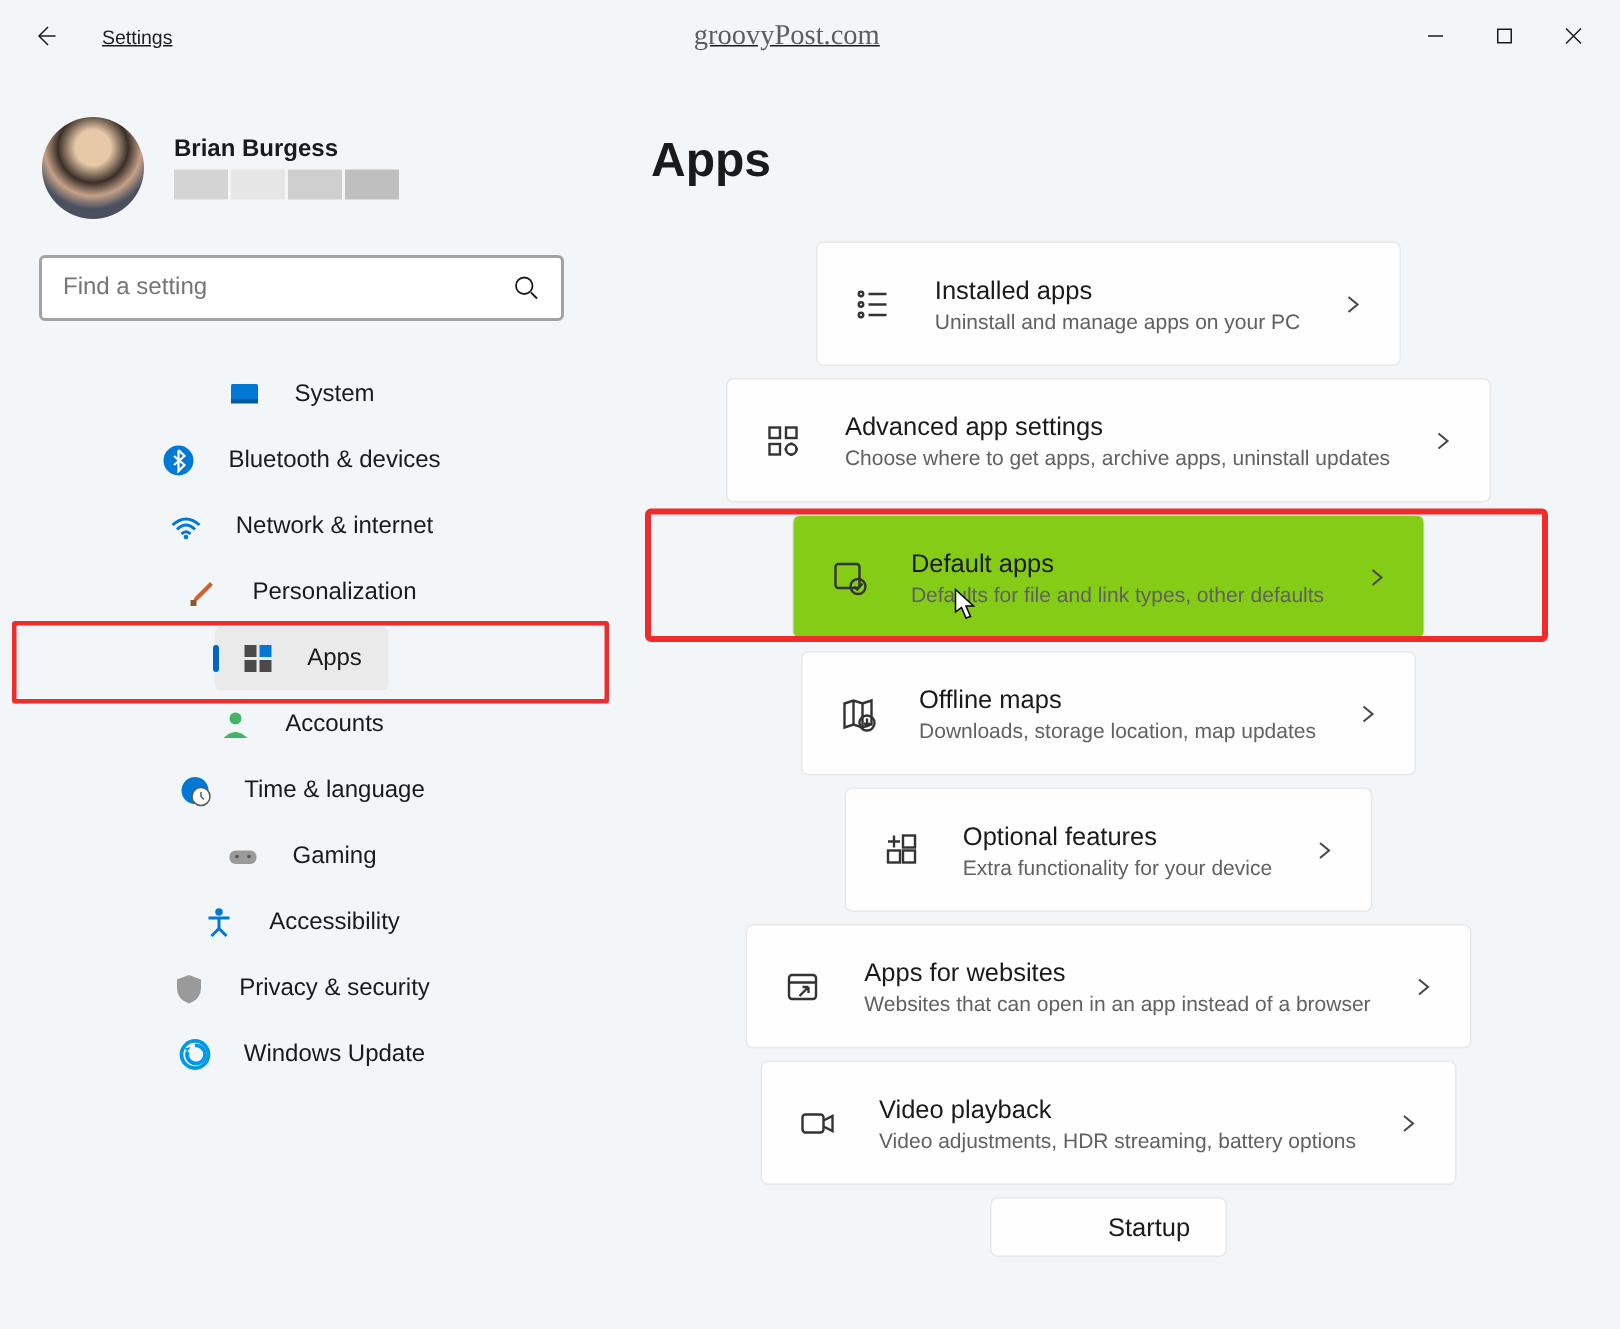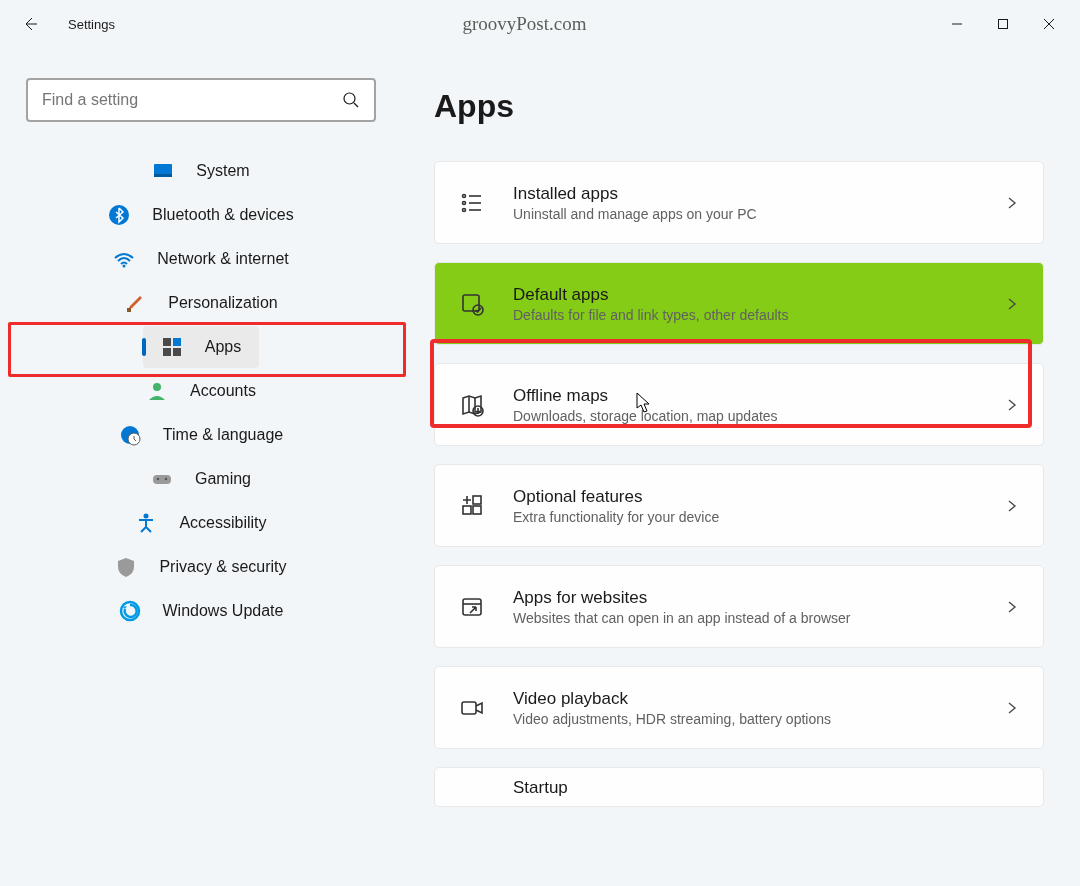--- a/index.html
+++ b/index.html
@@ -11,20 +11,21 @@
     overflow: hidden;
     color: #1a1a1a;
     position: relative;
   }
   .titlebar {
     height: 48px;
     display: flex;
     align-items: center;
     justify-content: space-between;
     padding: 0 8px 0 20px;
+    text-decoration: underline;
   }
   .titlebar-left { display: flex; align-items: center; gap: 28px; }
   .back-btn { width: 20px; height: 20px; display: flex; align-items:center; justify-content:center; cursor: pointer; }
   .window-title { font-size: 13px; color: #202020; }
   .watermark { font-family: Georgia, serif; font-size: 19px; color: #5a5f5a; }
   .win-btns { display: flex; gap: 0; }
   .win-btn { width: 46px; height: 32px; display:flex; align-items:center; justify-content:center; cursor:pointer; }
   .content { display: flex; height: calc(100% - 48px); }
   .sidebar { width: 398px; padding: 30px 14px 0 18px; position: relative; }
   .profile { display: flex; align-items: center; gap: 20px; padding: 0 10px 24px 10px; }
@@ -54,21 +55,21 @@
   }
   .nav-item.selected { background:#eaeaea; }
   .sel-bar { position:absolute; left:-1px; top:12px; width:4px; height:18px; background:#0067c0; border-radius:2px; }
   .nav-icon { width:22px; height:22px; display:flex; align-items:center; justify-content:center; }
   .nav-highlight {
     position:absolute; border:3px solid #ef2b2c; border-radius:2px;
     pointer-events:none;
   }
   .main { flex:1; padding: 40px 36px 0 36px; overflow:hidden; }
   .page-title { font-size:32px; font-weight:600; margin-bottom:36px; }
-  .cards { display:flex; flex-direction:column; gap:18px; position:relative; }
+  .cards { display:flex; flex-direction:column; gap:8px; position:relative;align-items:center; }
   .card {
     background:#fefefe; border:1px solid #e8e8e8; border-radius:5px;
     height:83px; display:flex; align-items:center;
     padding:0 24px; gap:28px; cursor:pointer;
   }
   .card.highlighted { background:#84cc16; }
   .card-icon { width:26px; height:26px; display:flex; align-items:center; justify-content:center; flex-shrink:0; }
   .card-body { flex:1; }
   .card-title { font-size:17px; font-weight:400; color:#1a1a1a; }
   .card-sub { font-size:14px; color:#616161; margin-top:2px; }
@@ -112,20 +113,32 @@
       <svg width="12" height="12">
           <path d="M1 1 L11 11 M11 1 L1 11" stroke="#1a1a1a" stroke-width="1"></path>
         </svg>
     </div>
   </div>
 </div>
 
 <div class="content">
 
   <aside class="sidebar">
+    <div class="profile">
+      <div class="avatar"></div>
+      <div class="profile-info">
+        <div class="profile-name">Brian Burgess</div>
+        <div class="profile-masked">
+            <span></span>
+            <span></span>
+            <span></span>
+            <span></span>
+          </div>
+      </div>
+    </div>
 
     <div class="search">
       <input placeholder="Find a setting" style="">
       <svg width="18" height="18" viewBox="0 0 18 18">
           <circle cx="7.5" cy="7.5" r="5.5" stroke="#1a1a1a" stroke-width="1.2" fill="none"></circle>
           <path d="M12 12 L16 16" stroke="#1a1a1a" stroke-width="1.2"></path>
         </svg>
     </div>
 
     <nav class="nav">
@@ -255,20 +268,38 @@
           </span>
         <div class="card-body">
           <div class="card-title">Installed apps</div>
           <div class="card-sub">Uninstall and manage apps on your PC</div>
         </div>
         <svg class="chev" width="14" height="14">
             <path d="M4 2 L10 7 L4 12" stroke="#4a4a4a" stroke-width="1.4" fill="none"></path>
           </svg>
       </div>
 
+      <div class="card">
+        <span class="card-icon">
+            <svg width="24" height="24" viewBox="0 0 24 24" stroke="#333" stroke-width="1.6" fill="none">
+              <rect x="3" y="3" width="7" height="7"></rect>
+              <rect x="14" y="3" width="7" height="7"></rect>
+              <rect x="3" y="14" width="7" height="7"></rect>
+              <circle cx="17.5" cy="17.5" r="3.5"></circle>
+              <path d="M17.5 13 L17.5 14 M17.5 21 L17.5 22 M13 17.5 L14 17.5 M21 17.5 L22 17.5"></path>
+            </svg>
+          </span>
+        <div class="card-body">
+          <div class="card-title">Advanced app settings</div>
+          <div class="card-sub">Choose where to get apps, archive apps, uninstall updates</div>
+        </div>
+        <svg class="chev" width="14" height="14">
+            <path d="M4 2 L10 7 L4 12" stroke="#4a4a4a" stroke-width="1.4" fill="none"></path>
+          </svg>
+      </div>
 
       <div class="card highlighted">
         <span class="card-icon">
             <svg width="24" height="24" viewBox="0 0 24 24" stroke="#333" stroke-width="1.6" fill="none">
               <rect x="3" y="3" width="16" height="16" rx="2"></rect>
               <circle cx="18" cy="18" r="5"></circle>
               <path d="M15.5 18 L17.5 20 L21 16"></path>
             </svg>
           </span>
         <div class="card-body">

